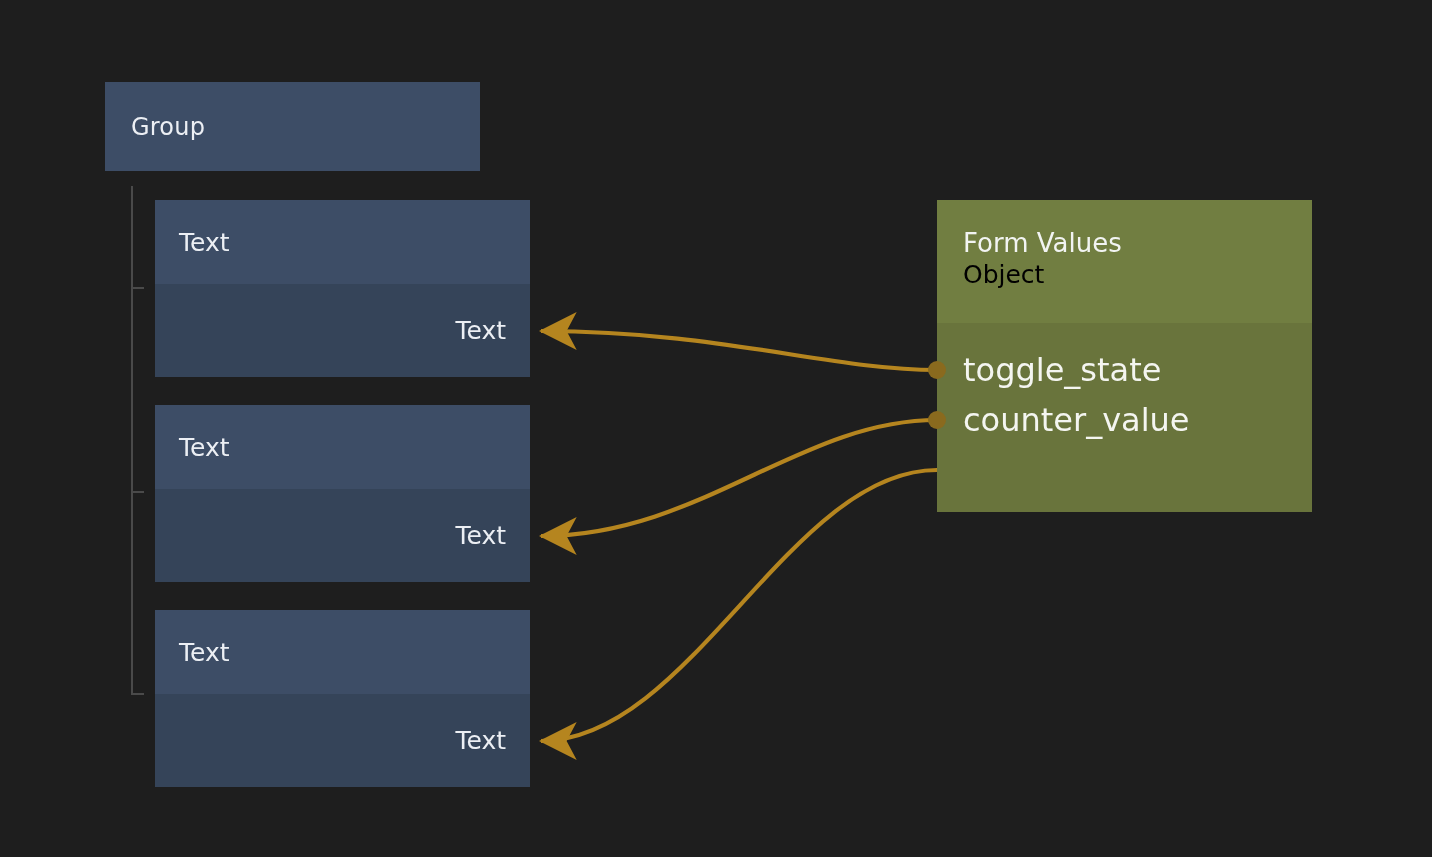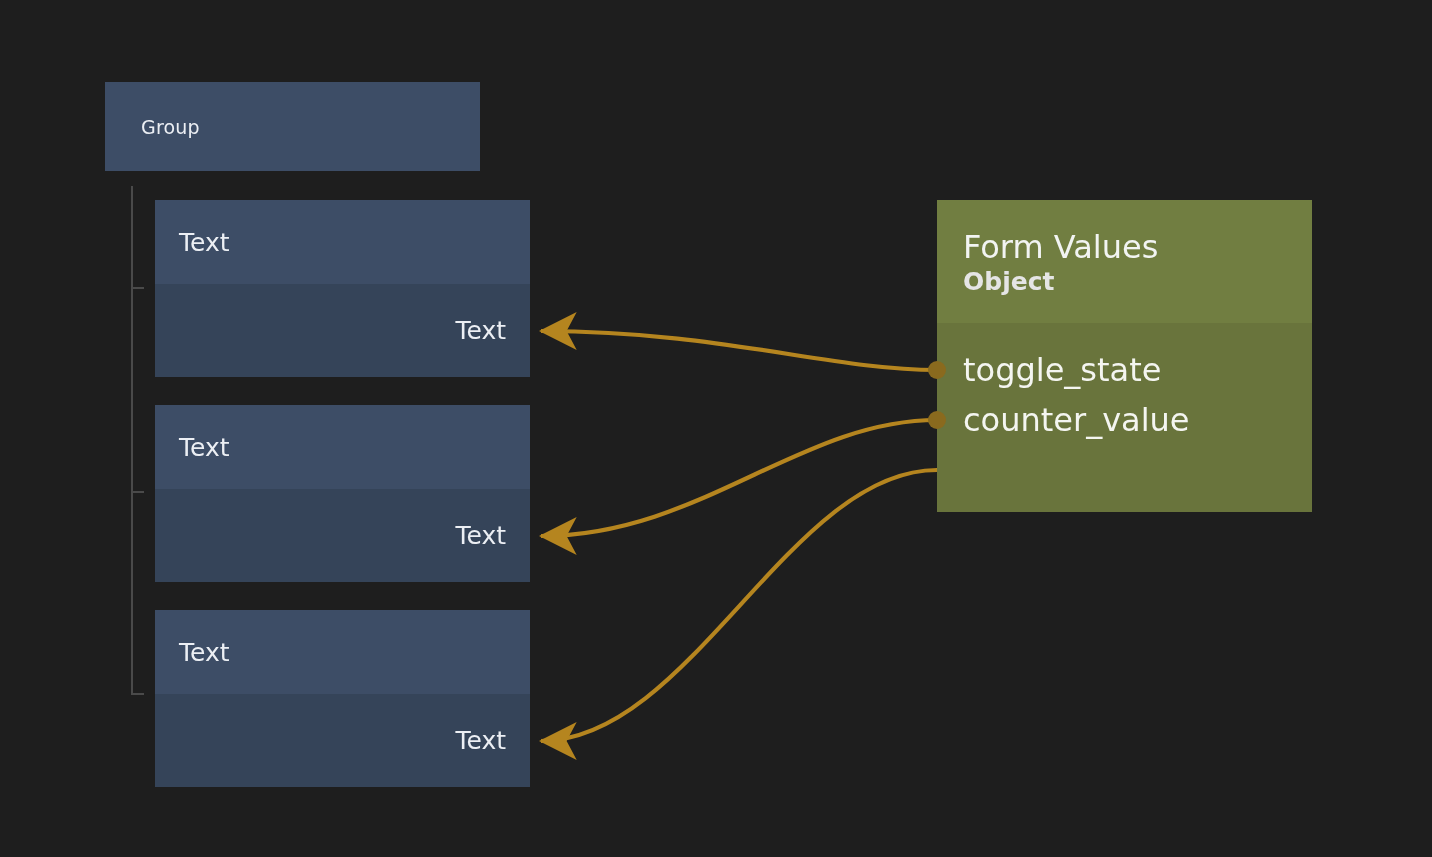--- a/index.html
+++ b/index.html
@@ -30,22 +30,22 @@
     left: 105px;
     top: 82px;
     width: 375px;
     height: 89px;
     background: #3d4d66;
     display: flex;
     align-items: center;
   }
   .group-title {
     color: #eceff4;
-    font-size: 19px;
-    margin-left: 36px;
+    font-size: 24px;
+    margin-left: 26px;
     letter-spacing: 0.2px;
   }
   
   .tree-trunk {
     position: absolute;
     left: 131px;
     top: 186px;
     width: 2px;
     height: 507px;
     background: #4a4a4a;
@@ -97,28 +97,27 @@
     background: #69743c;
   }
   .obj-header {
     height: 123px;
     background: #717e41;
     padding: 28px 0 0 26px;
     box-sizing: border-box;
   }
   .obj-title {
     color: #f2f4f2;
-    font-size: 32px;
+    font-size: 26px;
     line-height: 1.22;
   }
   .obj-subtitle {
-    color: #e5e5e5;
+    color: #000000;
     font-size: 25px;
     line-height: 1.18;
-    font-weight: bold;
   }
   .obj-fields {
     padding-top: 22px;
   }
   .obj-field {
     height: 50px;
     display: flex;
     align-items: center;
     padding-left: 26px;
     position: relative;

